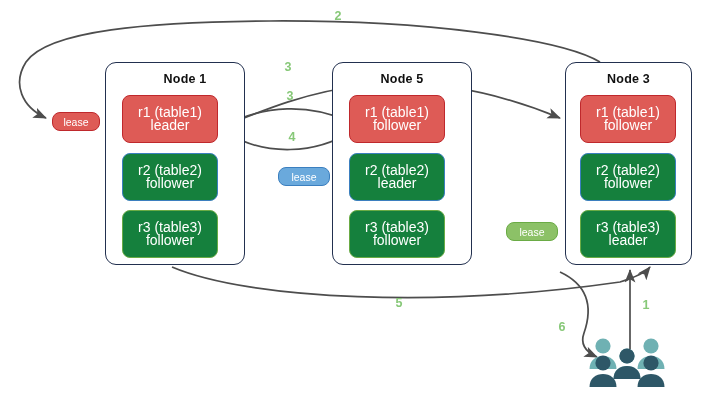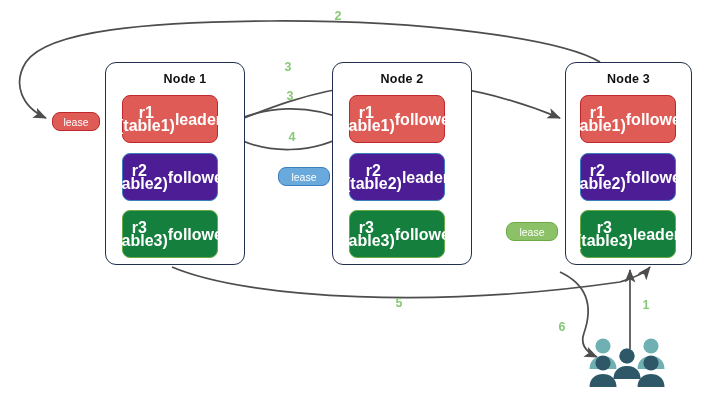--- a/index.html
+++ b/index.html
@@ -23,31 +23,30 @@
     font-size:12.5px;
     font-weight:bold;
     color:#101010;
     letter-spacing:.2px;
   }
   .replica{
     position:absolute;
     border-radius:8px;
     box-sizing:border-box;
     display:flex;
-    flex-direction:row;
+    flex-direction:column;
     align-items:center;
     justify-content:center;
-    font-size:16px;
+    font-size:14px;
     line-height:13px;
     color:#ffffff;
     text-align:center;
-    font-weight:bold;
   }
   .rep-red  {background:#de5b56;border:1.6px solid #bf282c;}
-  .rep-blue {background:#4c1d95;border:1.6px solid #3b7fbf;}
+  .rep-blue {background:#15803d;border:1.6px solid #3b7fbf;}
   .rep-green{background:#15803d;border:1.6px solid #6aab45;}
 
   .lease{
     position:absolute;
     border-radius:8px;
     box-sizing:border-box;
     display:flex;align-items:center;justify-content:center;
     font-size:10.5px;
     color:#ffffff;
     height:19px;
@@ -108,21 +107,21 @@
     <span>r2 (table2)</span>
     <span>follower</span>
   </div>
   <div class="replica rep-green" style="left:122px;top:210px;width:96px;height:48px;">
     <span>r3 (table3)</span>
     <span>follower</span>
   </div>
 
   <div class="node-box" style="left:332px;top:62px;width:140px;height:203px;">
   </div>
-  <div class="node-title" style="left:332px;top:72px;width:140px;">Node 2</div>
+  <div class="node-title" style="left:332px;top:72px;width:140px;">Node 5</div>
 
   <div class="replica rep-red" style="left:349px;top:95px;width:96px;height:48px;">
     <span>r1 (table1)</span>
     <span>follower</span>
   </div>
   <div class="replica rep-blue" style="left:349px;top:153px;width:96px;height:48px;">
     <span>r2 (table2)</span>
     <span>leader</span>
   </div>
   <div class="replica rep-green" style="left:349px;top:210px;width:96px;height:48px;">

